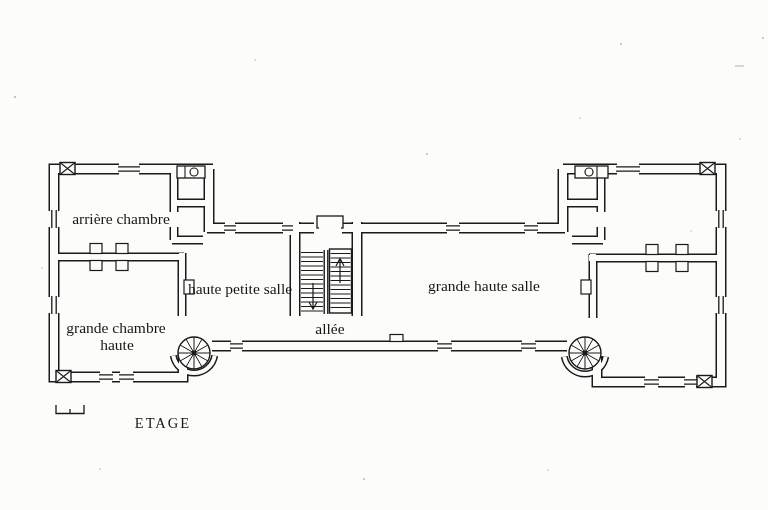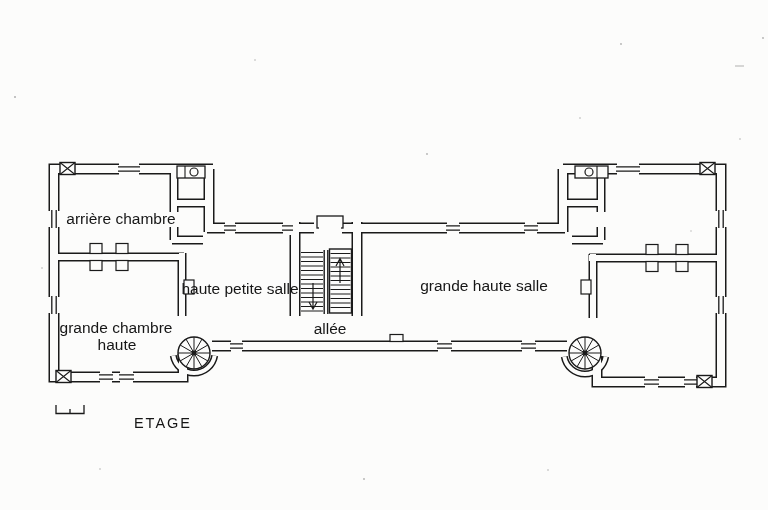--- a/index.html
+++ b/index.html
@@ -1,17 +1,17 @@
 <!DOCTYPE html>
 <html><head>
 <meta charset="utf-8">
 <style>
   html,body{margin:0;padding:0;background:#e8e8e8;}
   #stage{position:relative;width:768px;height:510px;background:#a3a3a3;overflow:hidden;
-         font-family:Liberation Sans, sans-serif;}
+         font-family:Liberation Serif, serif;}
   svg{position:absolute;left:0;top:0;}
   text{fill:#161616;font-size:15.5px;}
   .caption{font-size:14.5px;letter-spacing:2px;}
 </style>
 </head>
 <body>
 
 <div id="stage">
 <svg width="768" height="510" viewBox="0 0 768 510">
 

